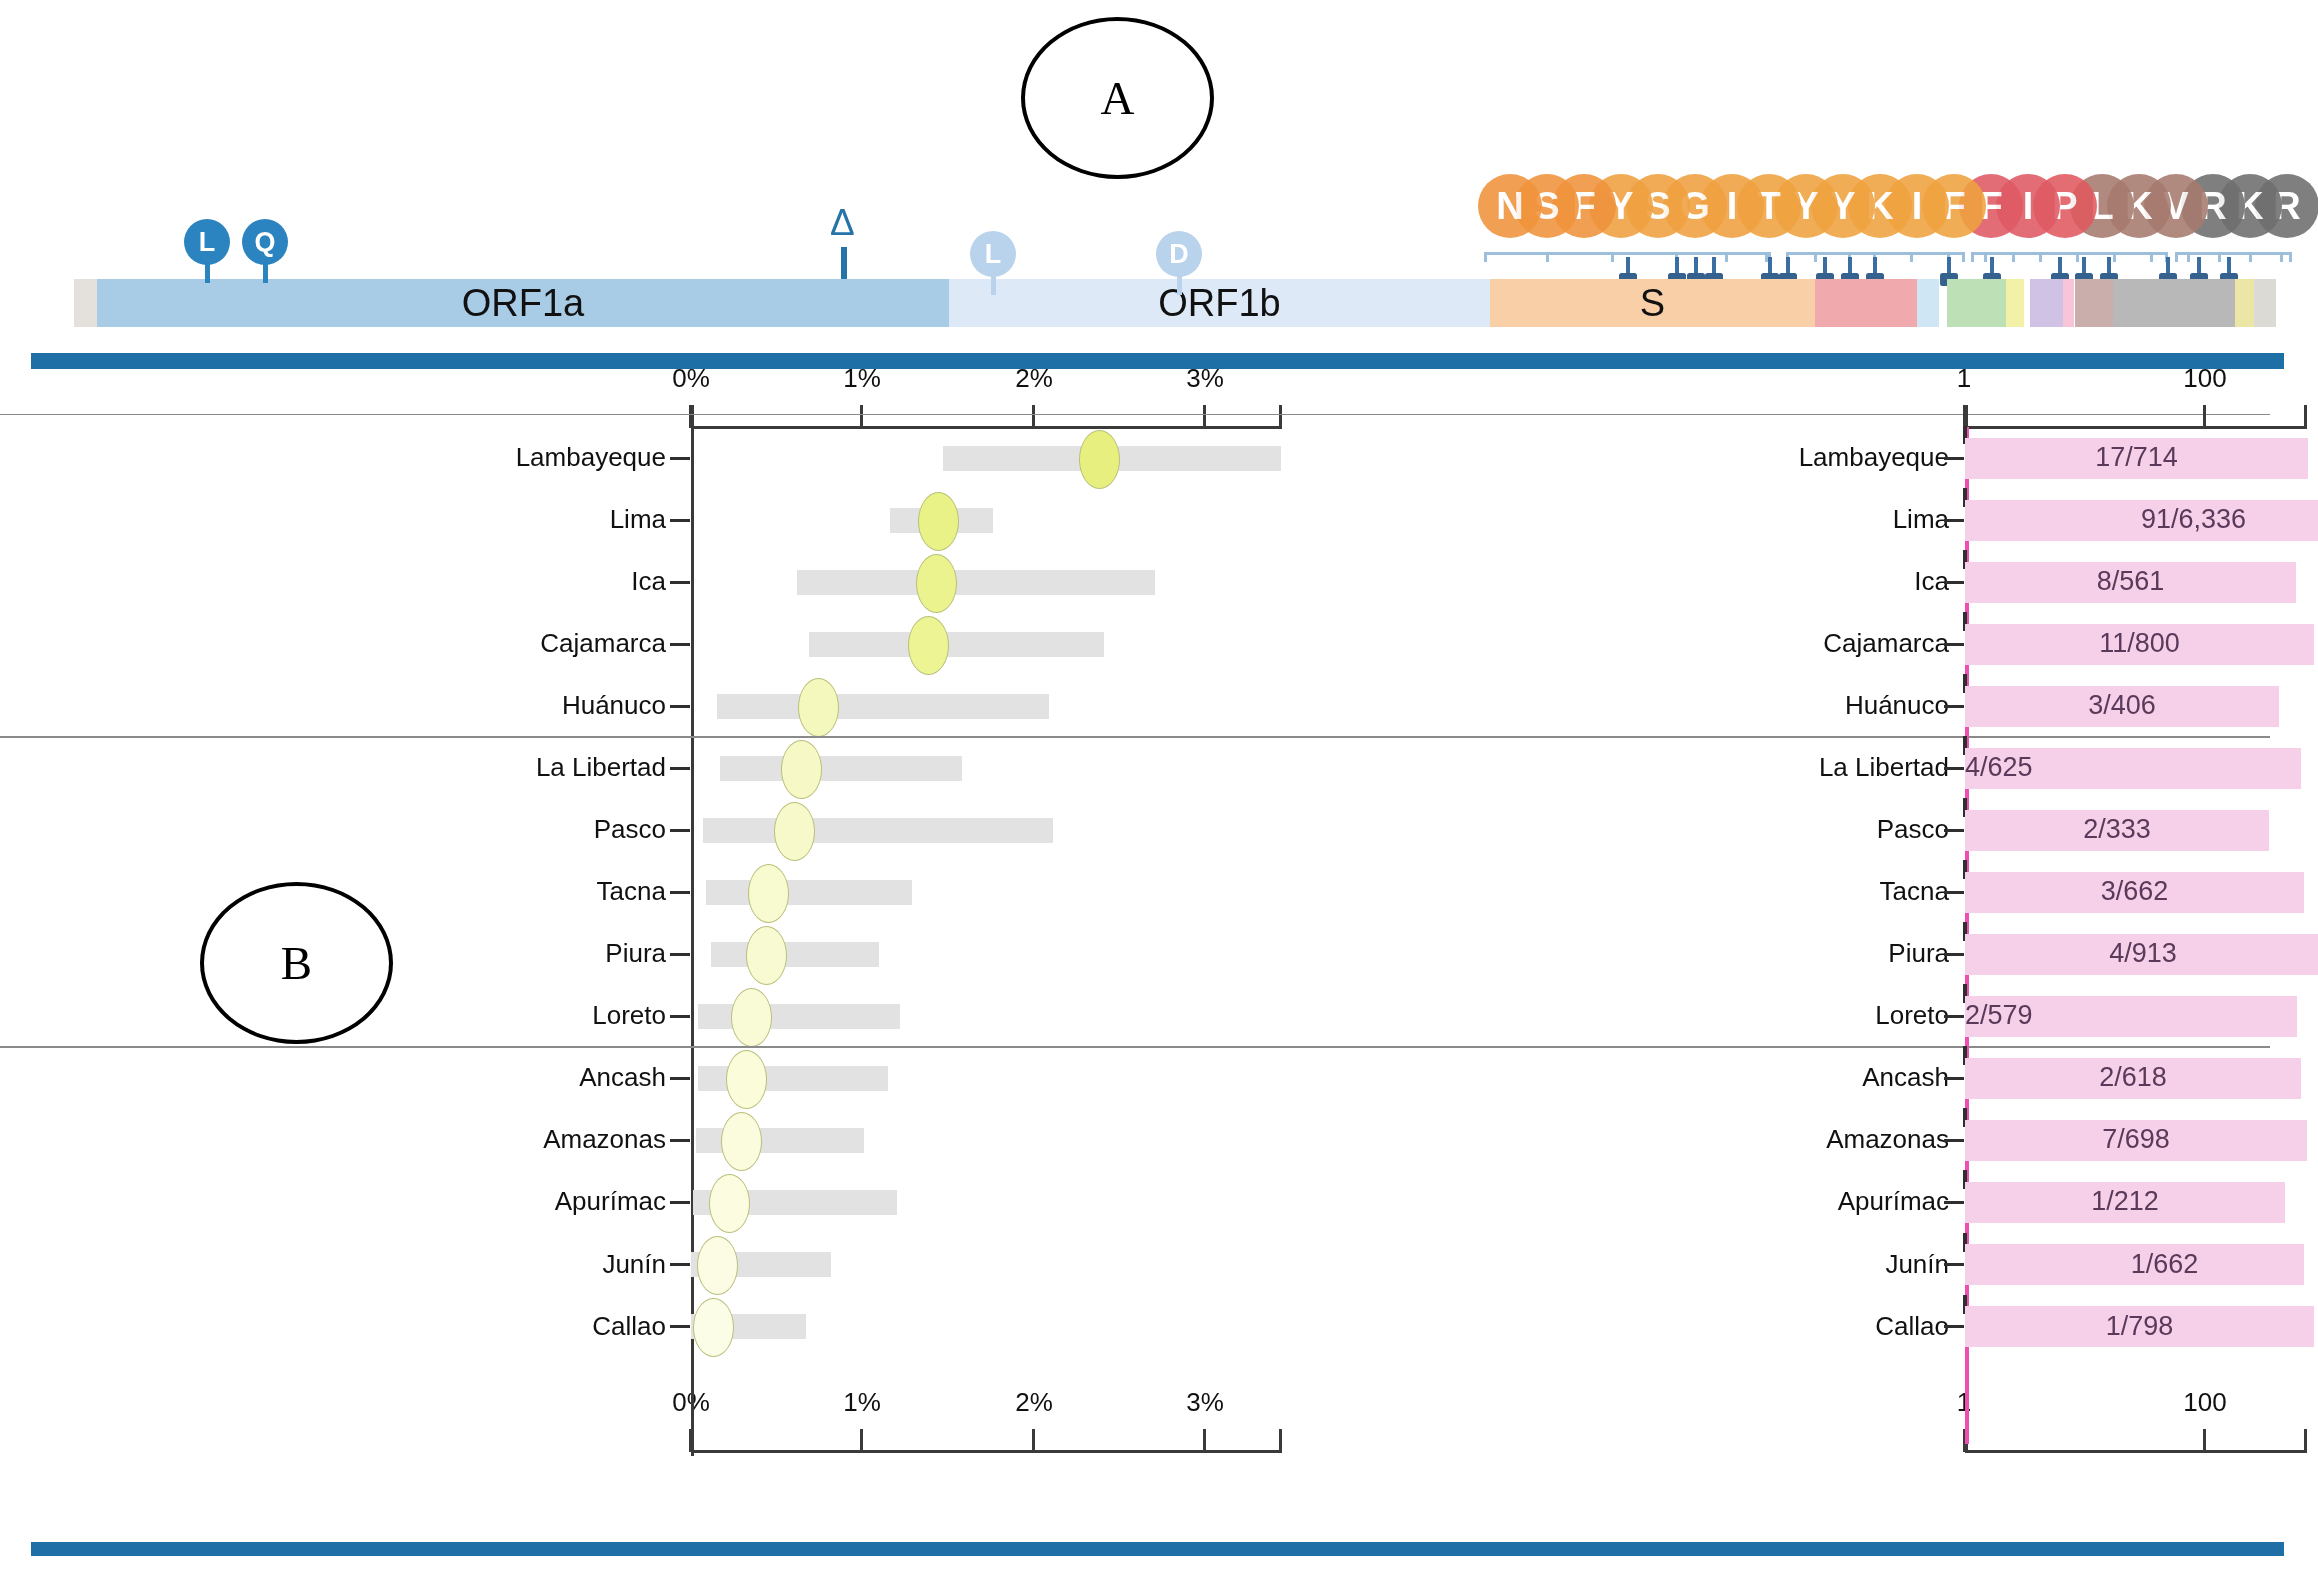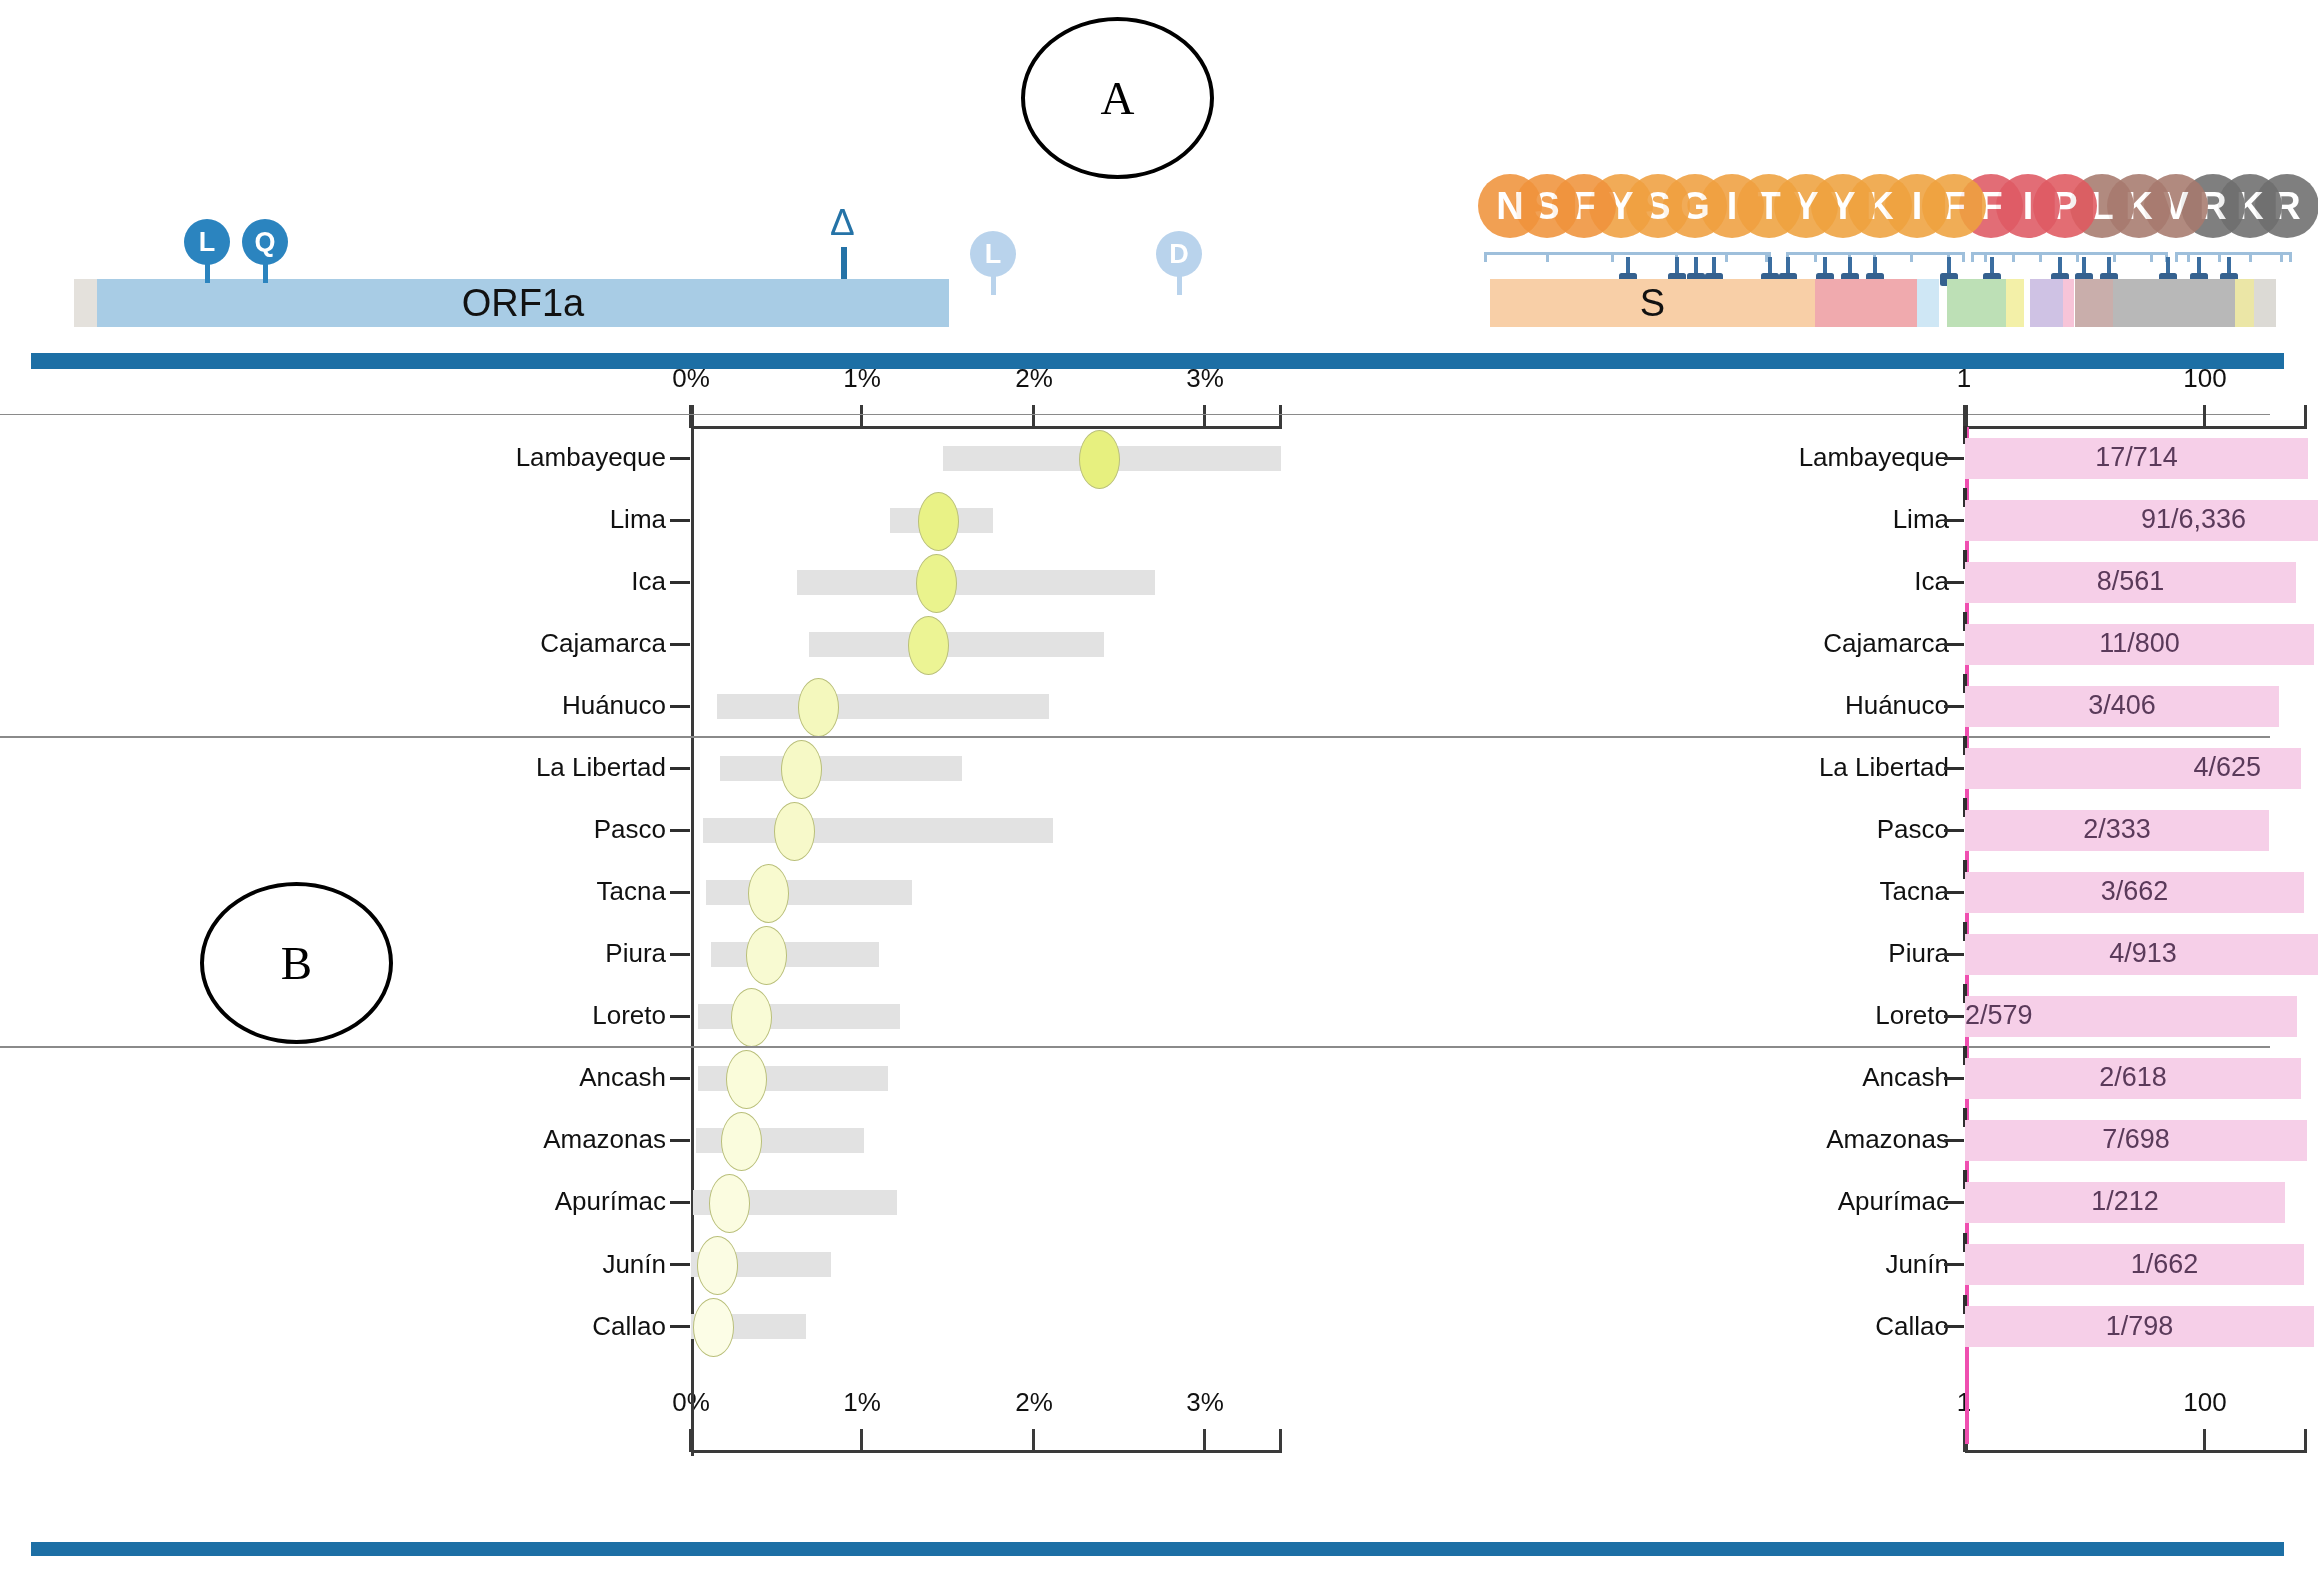--- a/index.html
+++ b/index.html
@@ -149,20 +149,23 @@
       <div class="lolli" style="left: 629px; height: 21px;"></div>
       <div class="lolli" style="left: 688px; height: 21px;"></div>
       <div class="lolli" style="left: 719px; height: 21px;"></div>
       <div class="lolli" style="left: 749px; height: 21px;"></div>
     </div>
 
   <div id="genome-wrap">
       <div class="gseg" style="left: 0px; width: 23px; background: rgb(228, 225, 220);"></div>
       <div class="gseg" style="left: 23px; width: 852px; background: rgb(168, 204, 229);">
         <div class="glabel">ORF1a</div>
+      </div>
+      <div class="gseg" style="left: 875px; width: 541px; background: rgb(221, 233, 246);">
+        <div class="glabel">ORF1b</div>
       </div>
       <div class="gseg" style="left: 1416px; width: 325px; background: rgb(248, 207, 167);">
         <div class="glabel">S</div>
       </div>
       <div class="gseg" style="left: 1741px; width: 102px; background: rgb(240, 170, 174);"></div>
       <div class="gseg" style="left: 1843px; width: 22px; background: rgb(207, 231, 245);"></div>
       <div class="gseg" style="left: 1873px; width: 59px; background: rgb(189, 224, 182);"></div>
       <div class="gseg" style="left: 1932px; width: 17.7px; background: rgb(243, 240, 168);"></div>
       <div class="gseg" style="left: 1956px; width: 33px; background: rgb(207, 194, 228);"></div>
       <div class="gseg" style="left: 1989px; width: 11px; background: rgb(247, 196, 216);"></div>
@@ -310,21 +313,21 @@
       <div class="count-text" style="left: 1965px; top: 196px; width: 349px; text-align: center;">11/800</div>
       <div class="row-label" style="left: 1468px; top: 258px; width: 481px;">Huánuco</div>
       <div class="row-tick" style="left: 1944px; top: 273px;"></div>
       <div class="count-ytick" style="left: 1963px; top: 242px;"></div>
       <div class="count-bar" style="left: 1965px; top: 254px; width: 314px; background: rgb(246, 207, 232);"></div>
       <div class="count-text" style="left: 1965px; top: 258px; width: 314px; text-align: center;">3/406</div>
       <div class="row-label" style="left: 1468px; top: 320px; width: 481px;">La Libertad</div>
       <div class="row-tick" style="left: 1944px; top: 335px;"></div>
       <div class="count-ytick" style="left: 1963px; top: 304px;"></div>
       <div class="count-bar" style="left: 1965px; top: 316px; width: 336px; background: rgb(246, 207, 232);"></div>
-      <div class="count-text" style="left: 1965px; top: 320px; width: 296px; text-align: right;">4/625</div>
+      <div class="count-text" style="left: 1965px; top: 320px; width: 296px; text-align: left;">4/625</div>
       <div class="row-label" style="left: 1468px; top: 382px; width: 481px;">Pasco</div>
       <div class="row-tick" style="left: 1944px; top: 397px;"></div>
       <div class="count-ytick" style="left: 1963px; top: 366px;"></div>
       <div class="count-bar" style="left: 1965px; top: 378px; width: 304px; background: rgb(246, 207, 232);"></div>
       <div class="count-text" style="left: 1965px; top: 382px; width: 304px; text-align: center;">2/333</div>
       <div class="row-label" style="left: 1468px; top: 444px; width: 481px;">Tacna</div>
       <div class="row-tick" style="left: 1944px; top: 459px;"></div>
       <div class="count-ytick" style="left: 1963px; top: 428px;"></div>
       <div class="count-bar" style="left: 1965px; top: 440px; width: 339px; background: rgb(246, 207, 232);"></div>
       <div class="count-text" style="left: 1965px; top: 444px; width: 339px; text-align: center;">3/662</div>

